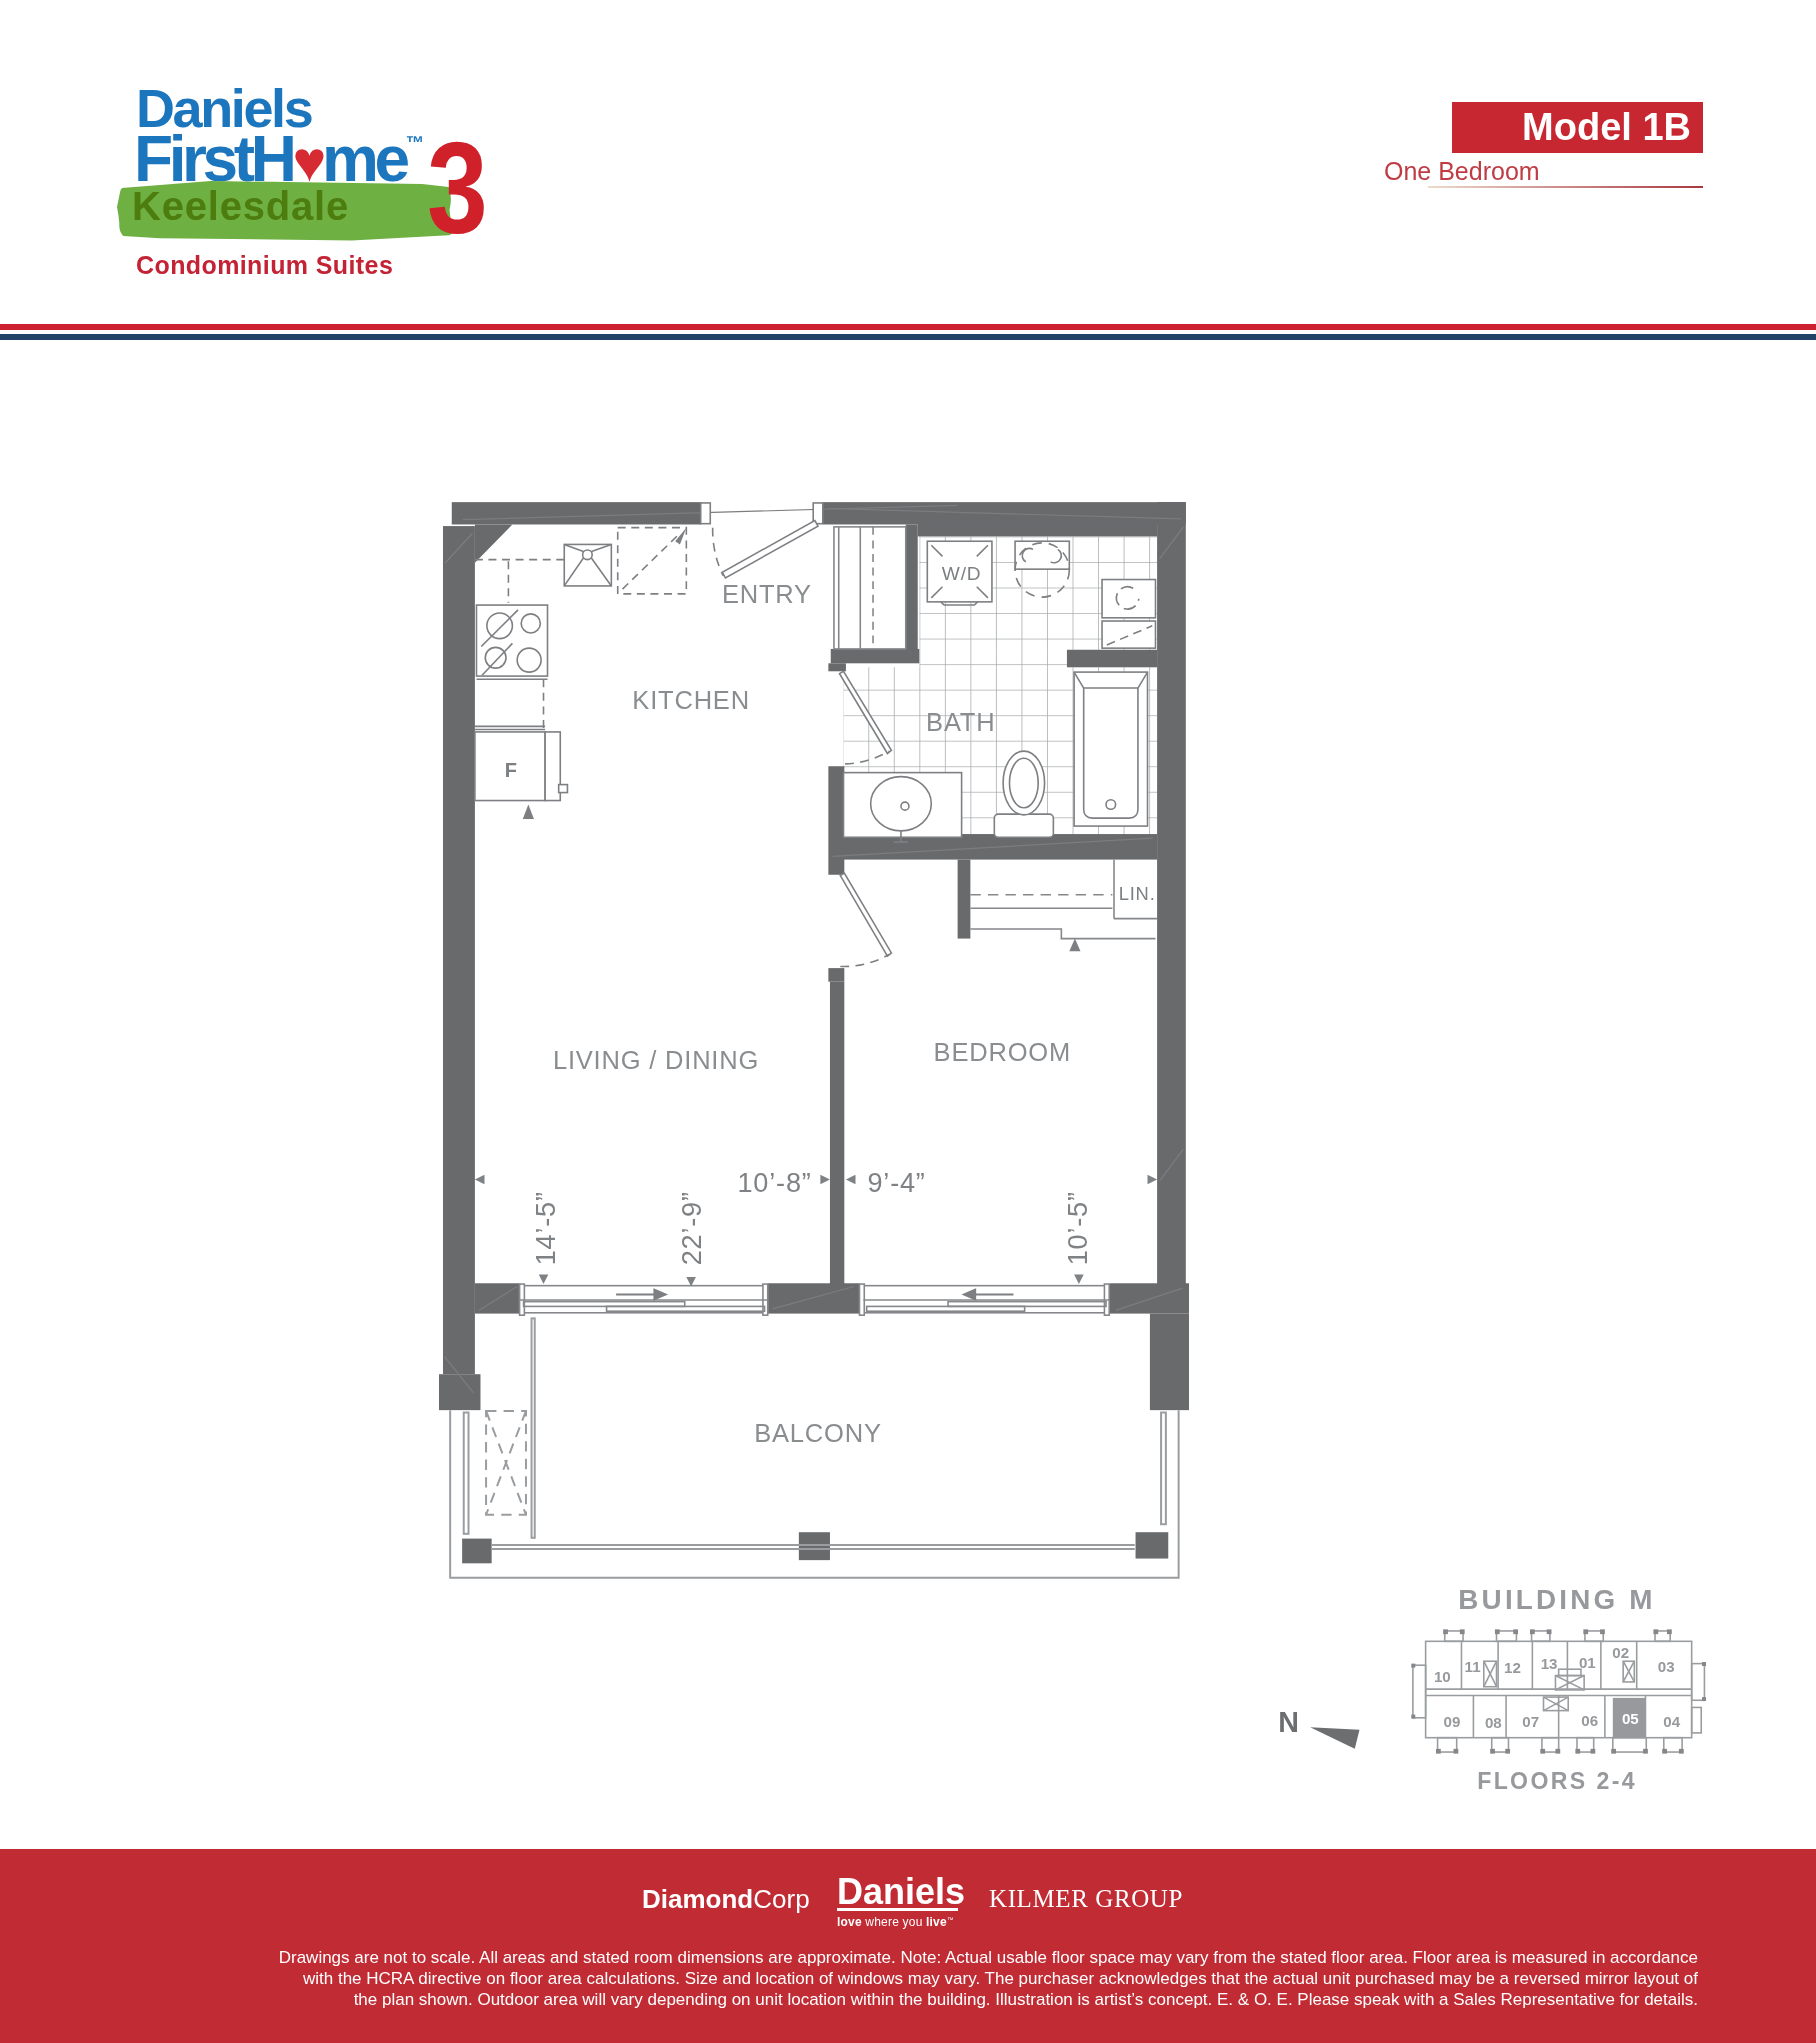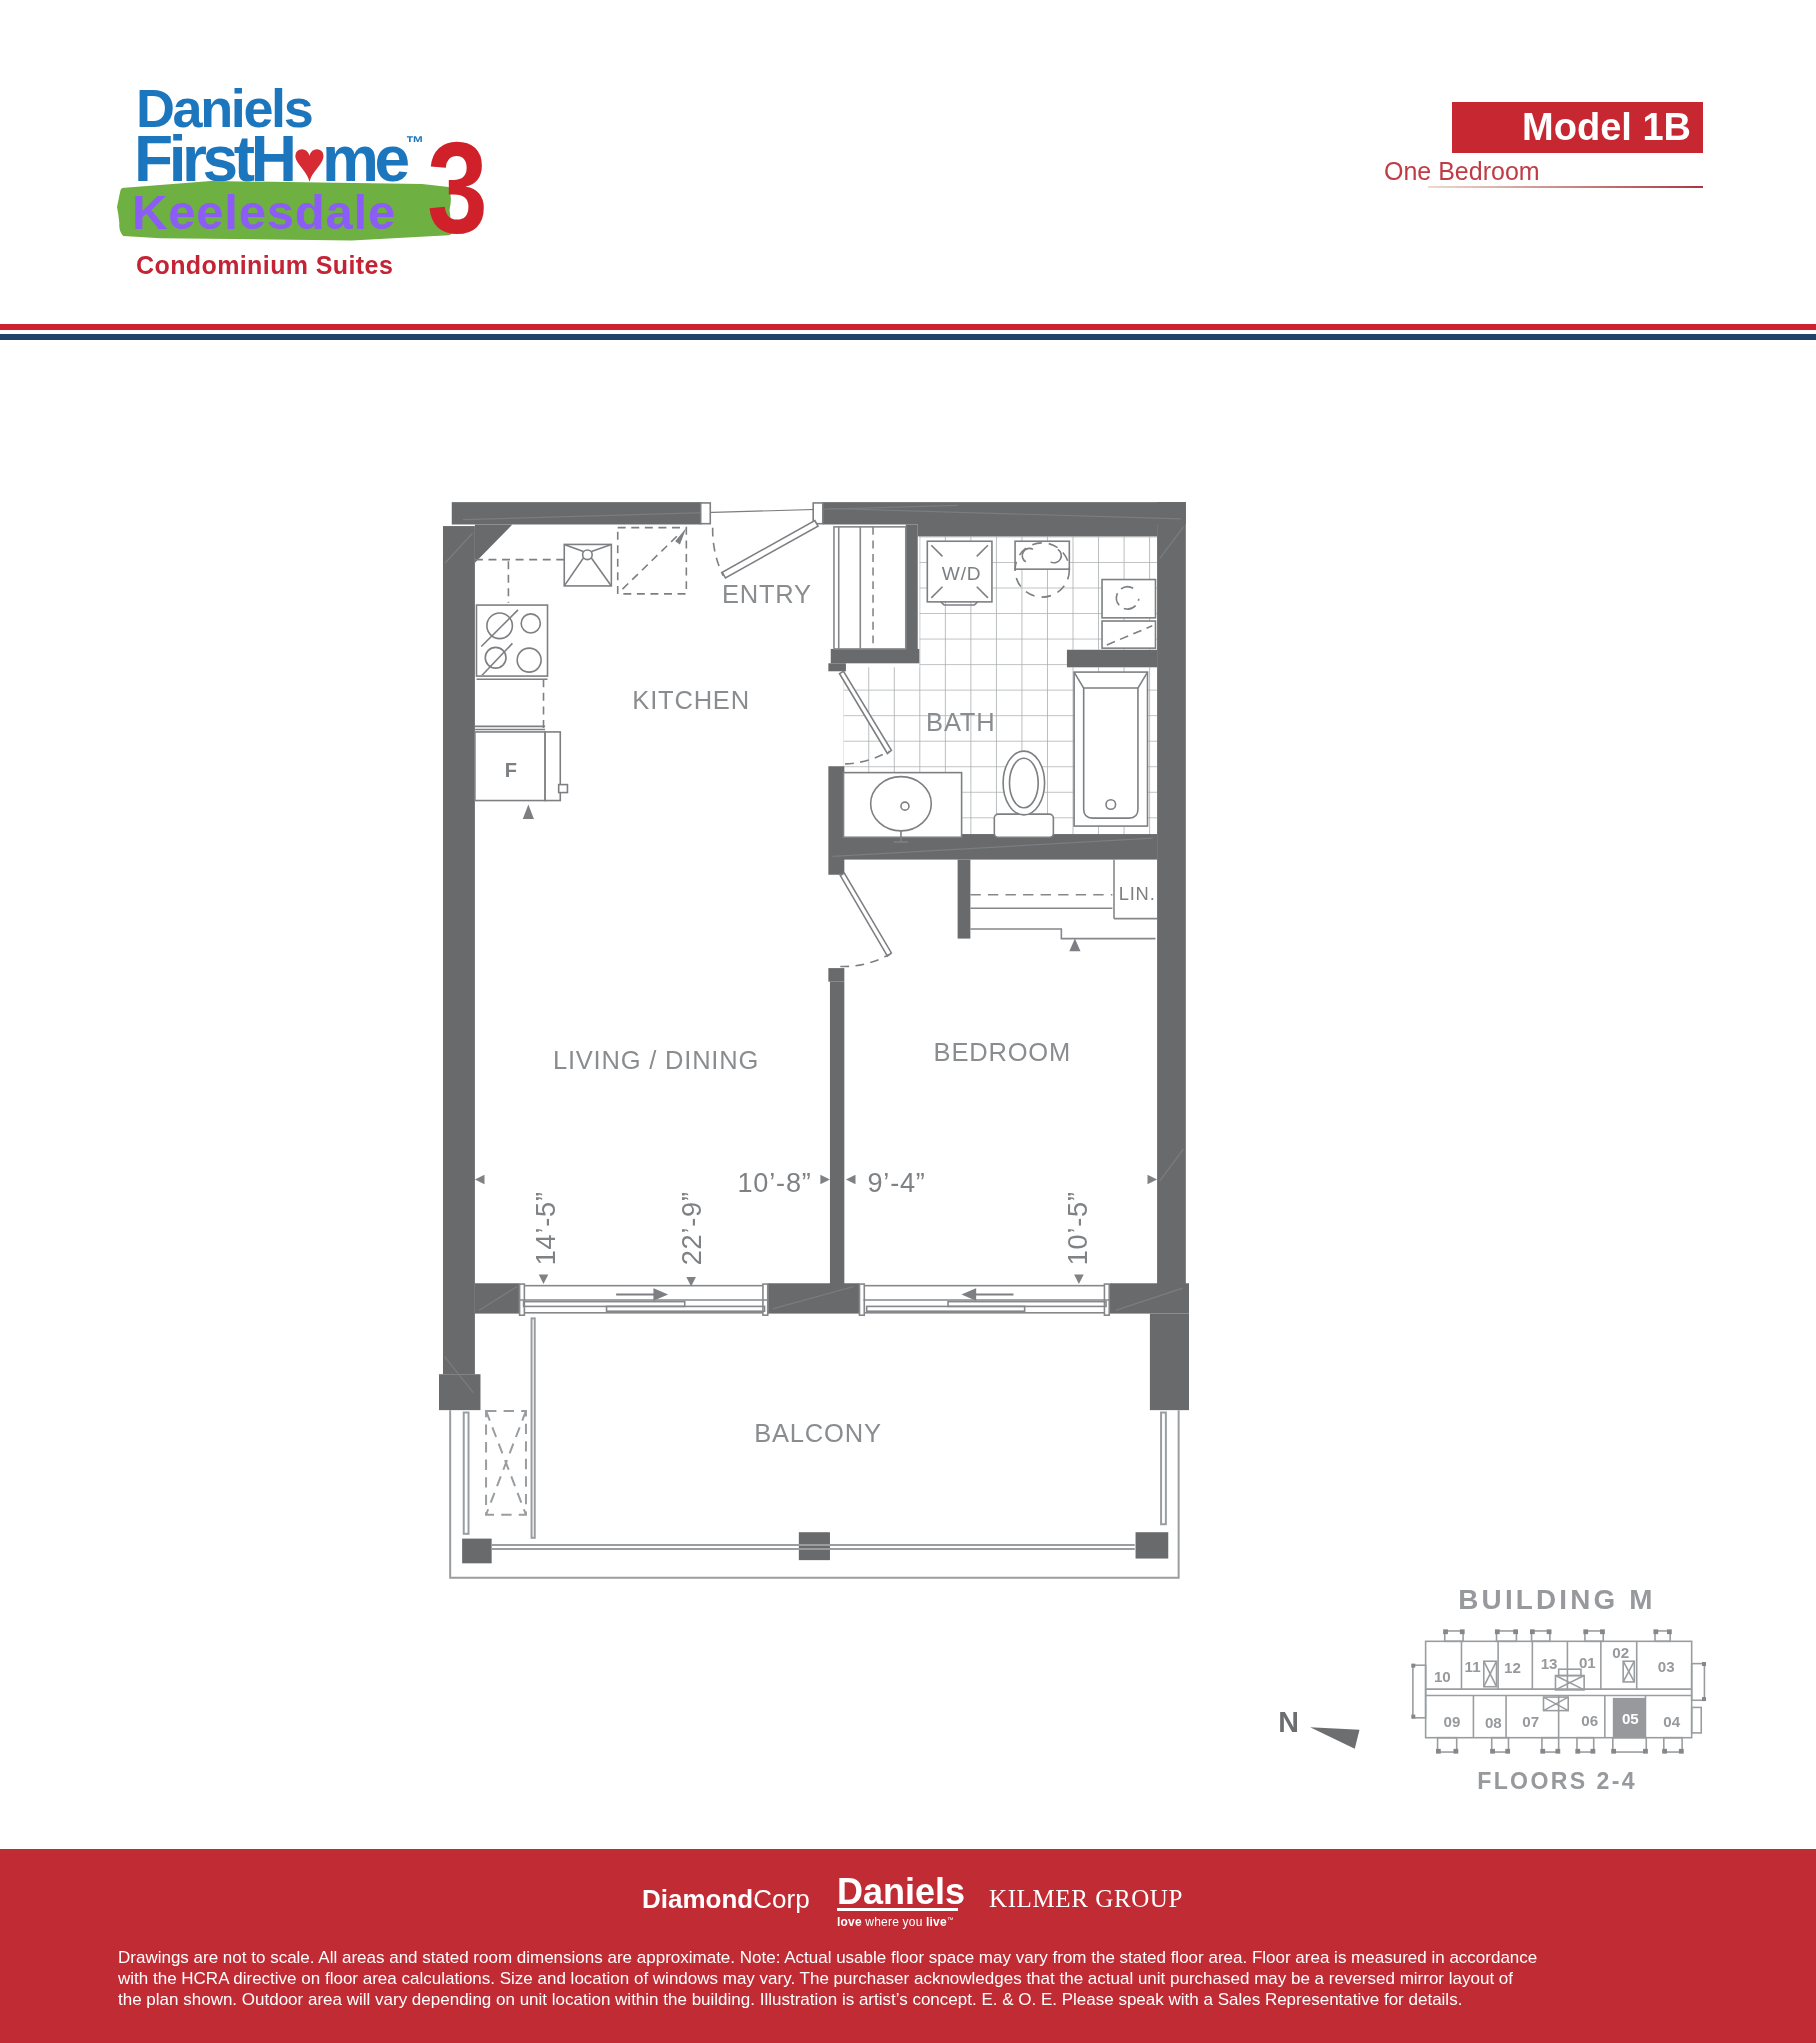--- a/index.html
+++ b/index.html
@@ -9,21 +9,21 @@
 </style>
 </head>
 <body>
 <div id="page">
 
   <div class="abs" style="left:136px;top:77px;font-size:54px;font-weight:700;color:#1c76bd;letter-spacing:-2.4px;">Daniels</div>
   <div class="abs" style="left:134px;top:122px;font-size:64px;font-weight:700;color:#1c76bd;letter-spacing:-4.4px;">FirstH<span style="color:#d72b33;font-size:57px;">♥</span>me<span style="font-size:18.4px;vertical-align:32px;letter-spacing:0;">™</span></div>
   <svg class="abs" style="left:117px;top:181px;" width="338" height="61" viewBox="0 0 432 80" preserveAspectRatio="none">
     <path d="M10,9 Q5,8 4,14 L0,34 Q2,44 3,55 Q2,66 8,72 L55,75 L300,78 L424,71 Q430,70 428,62 L425,38 Q429,20 424,8 L390,4 L120,0 Z" fill="#6fb043"></path>
   </svg>
-  <div class="abs" style="left:132px;top:184px;font-size:49px;font-weight:700;color:#8b5cf6;letter-spacing:0.8px;text-align:center;">Keelesdale</div>
+  <div class="abs" style="left:132px;top:184px;font-size:40px;font-weight:700;color:#4d7c0f;letter-spacing:0.8px;text-align:center;">Keelesdale</div>
   <div class="abs" style="left:427px;top:123px;font-size:130px;line-height:130px;font-weight:700;color:#d0212b;transform:scaleX(0.84);transform-origin:left top;">3</div>
   <div class="abs" style="left:136px;top:251px;font-size:25px;font-weight:700;color:#c32334;letter-spacing:0.4px;">Condominium Suites</div>
 
   <div class="abs" style="left:1452px;top:102px;width:251px;height:51px;background:#c72730;"></div>
   <div class="abs" style="left:1452px;top:102px;width:239px;height:42px;line-height:51px;text-align:right;font-size:38px;font-weight:700;color:#fff;">Model 1B</div>
   <div class="abs" style="left:1384px;top:157px;width:319px;text-align:left;font-size:25px;color:#bf3c45;">One Bedroom</div>
   <div class="abs" style="left:1428px;top:186px;width:275px;height:2.4px;background:linear-gradient(90deg,#ecdccb,#a93742);"></div>
 
   <div class="abs" style="left:0;top:324px;width:1816px;height:5.6px;background:#ce2130;"></div>
   <div class="abs" style="left:0;top:334px;width:1816px;height:5.6px;background:#204368;"></div>
@@ -335,20 +335,20 @@
     <polygon points="1641,2165 1703,2168 1697,2192" fill="#6d6e70"></polygon>
     <text x="1951" y="2242" text-anchor="middle" font-family="Liberation Sans, sans-serif" font-size="29" font-weight="700" letter-spacing="3" fill="#97999c">FLOORS 2-4</text>
   </svg>
 
   <div class="abs" style="left:0;top:1849px;width:1816px;height:194px;background:#c12b34;"></div>
   <div class="abs" style="left:642px;top:1884px;font-size:26px;color:#fff;"><span style="font-weight:700;">Diamond</span>Corp</div>
   <div class="abs" style="left:837px;top:1871px;font-size:36px;font-weight:700;color:#fff;letter-spacing:0px;">Daniels</div>
   <div class="abs" style="left:837px;top:1908px;width:121px;height:3.2px;background:#fff;"></div>
   <div class="abs" style="left:837px;top:1915px;font-size:12px;color:#fff;letter-spacing:0.2px;"><b>love</b> where you <b>live</b><span style="font-size:6.4px;vertical-align:4px;">™</span></div>
   <div class="abs" style="left:989px;top:1885px;font-family:'Liberation Serif',serif;font-size:25px;color:#fff;letter-spacing:0.6px;">KILMER GROUP</div>
-  <div class="abs" style="left:118px;top:1947px;width:1580px;text-align:left;font-size:17px;line-height:21px;color:#fff;">
+  <div class="abs" style="left:118px;top:1947px;width:1580px;text-align:right;font-size:17px;line-height:21px;color:#fff;">
     Drawings are not to scale. All areas and stated room dimensions are approximate. Note: Actual usable floor space may vary from the stated floor area. Floor area is measured in accordance<br>
     with the HCRA directive on floor area calculations. Size and location of windows may vary. The purchaser acknowledges that the actual unit purchased may be a reversed mirror layout of<br>
     the plan shown. Outdoor area will vary depending on unit location within the building. Illustration is artist’s concept. E. &amp; O. E. Please speak with a Sales Representative for details.
   </div>
 
 </div>
 
 
 </body></html>

